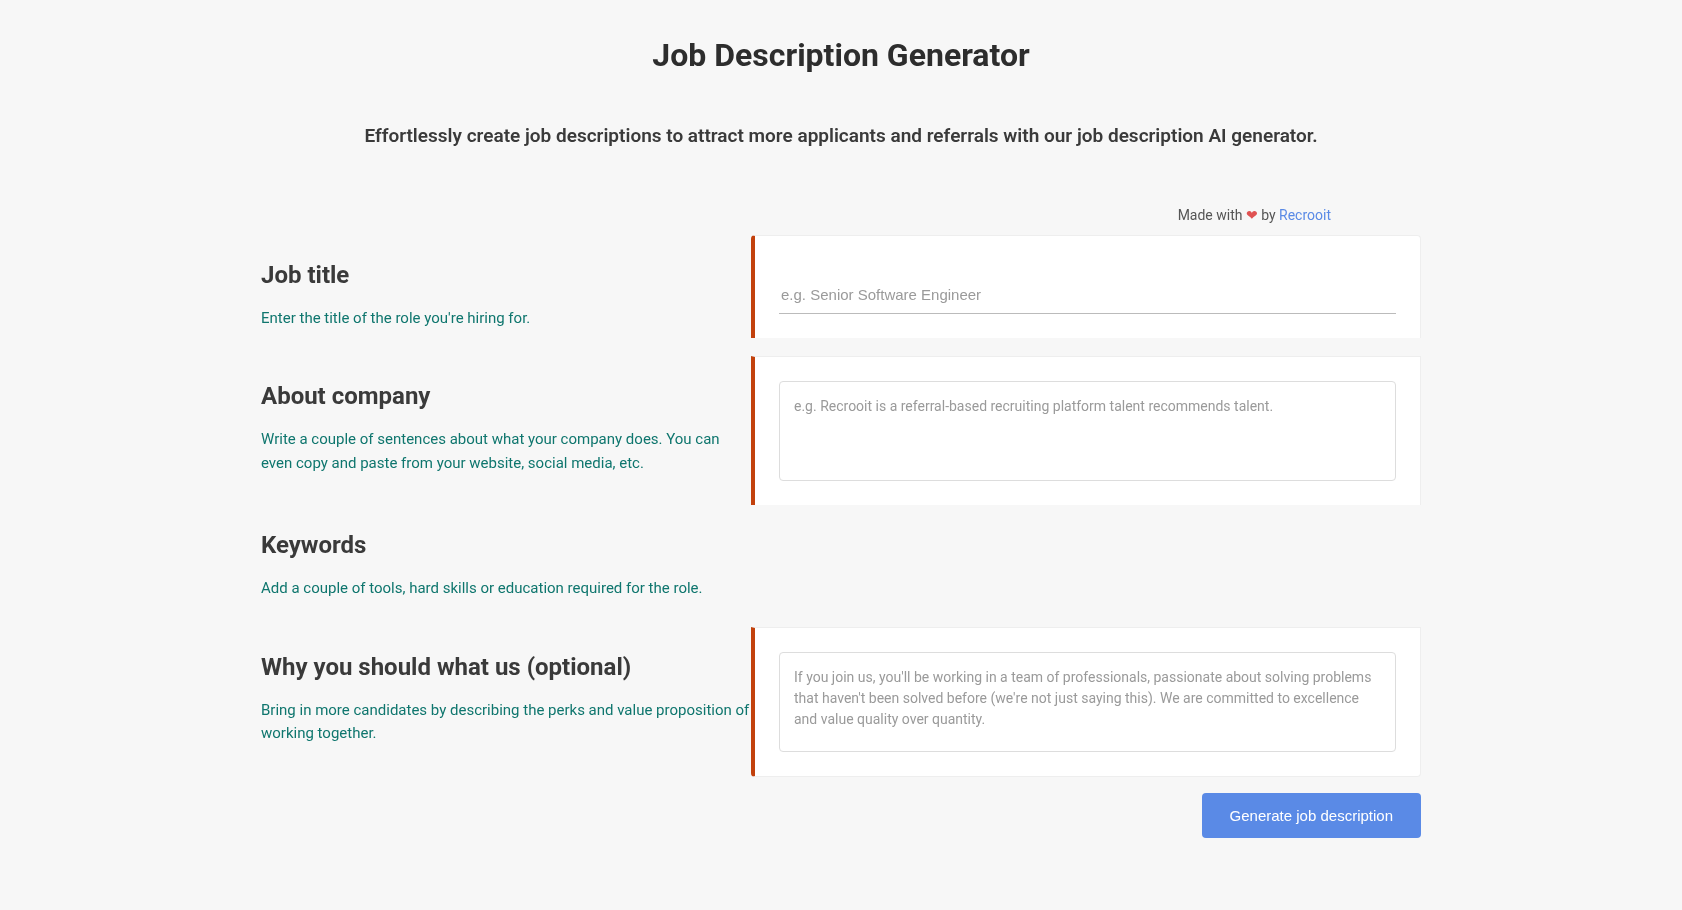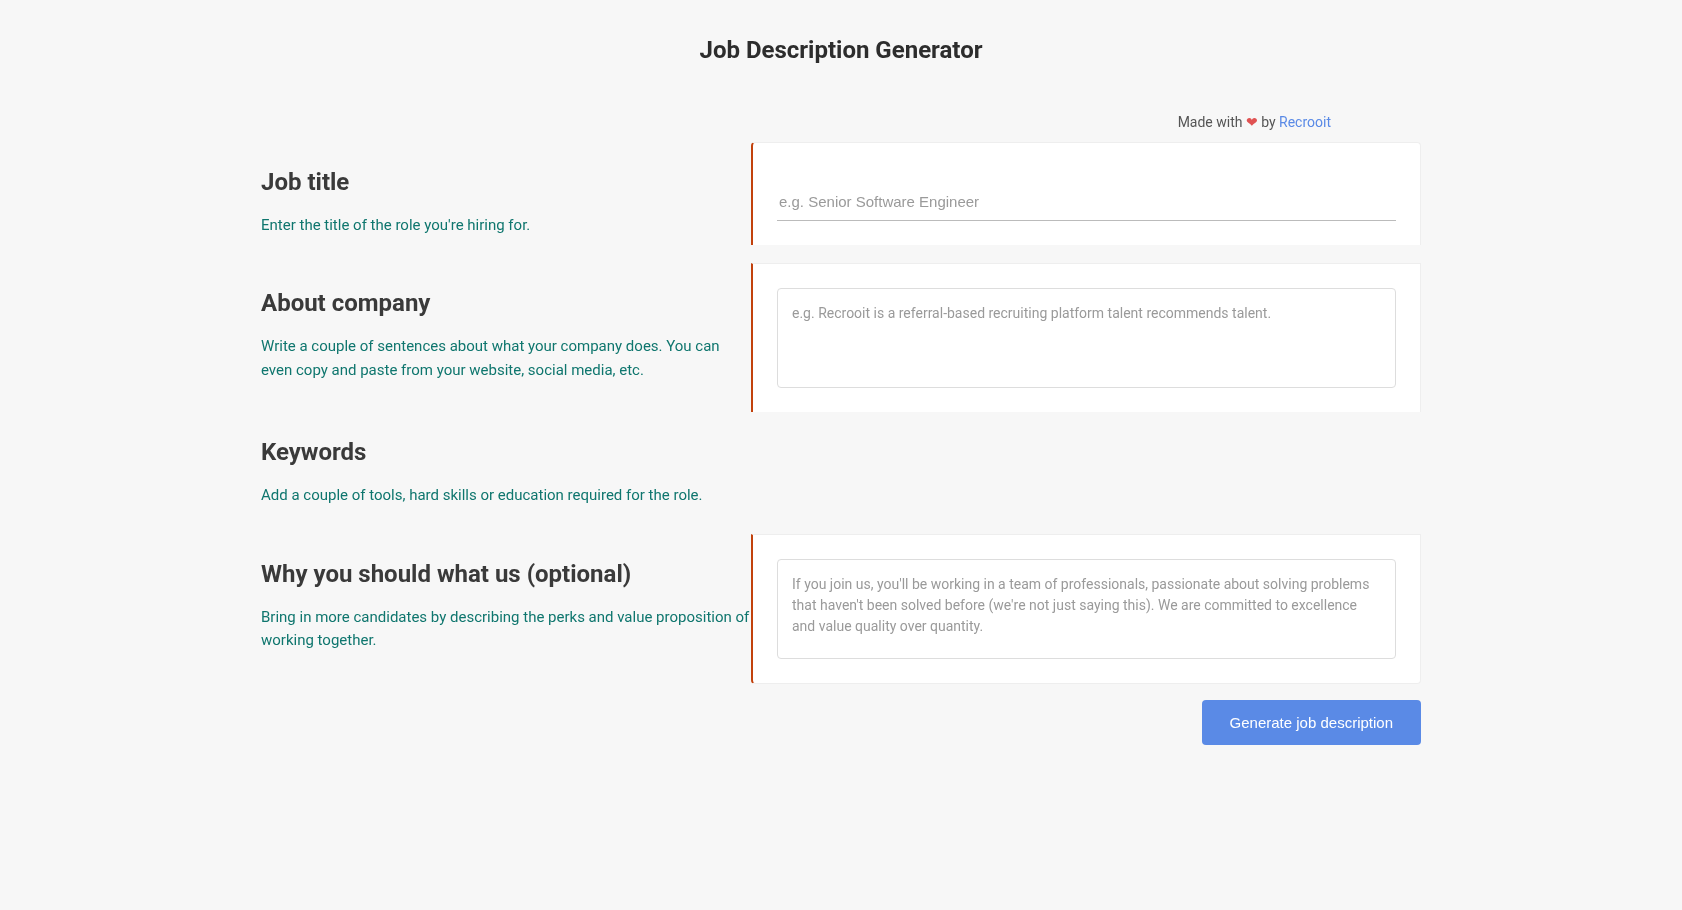--- a/index.html
+++ b/index.html
@@ -15,21 +15,21 @@
     min-height: 910px;
     padding: 0;
   }
   .container {
     max-width: 1200px;
     margin: 0 auto;
     padding: 36px 20px 0;
   }
   .page-title {
     text-align: center;
-    font-size: 24px;
+    font-size: 32px;
     font-weight: 700;
     color: #2d2d2d;
     margin-bottom: 50px;
   }
   .page-subtitle {
     text-align: center;
     font-size: 19px;
     font-weight: 600;
     color: #3a3a3a;
     margin-bottom: 60px;
@@ -57,21 +57,21 @@
     align-items: flex-start;
   }
   .left-col {
     flex: 0 0 490px;
     padding-top: 26px;
     padding-bottom: 26px;
   }
   .right-col {
     flex: 1;
     background: #fff;
-    border-left: 2px solid #c2410c;
+    border-left: 4px solid #c2410c;
     border-right: 1px solid #eee;
     padding: 24px 24px;
     display: flex;
     align-items: flex-start;
   }
   .form-row:first-child .right-col {
     border-top: 1px solid #eee;
     border-top-left-radius: 4px;
     border-top-right-radius: 4px;
   }
@@ -145,20 +145,21 @@
     font-size: 15px;
     font-weight: 500;
     cursor: pointer;
   }
 </style>
 </head>
 <body>
 
 <div class="container">
   <h1 class="page-title">Job Description Generator</h1>
+  <p class="page-subtitle">Effortlessly create job descriptions to attract more applicants and referrals with our job description AI generator.</p>
 
   <div class="made-with">
     <span>Made with </span><span class="heart">❤</span><span> by </span><a href="#">Recrooit</a>
   </div>
 
   <div class="form-rows">
 
     <div class="form-row">
       <div class="left-col">
         <h2 class="section-title">Job title</h2>

